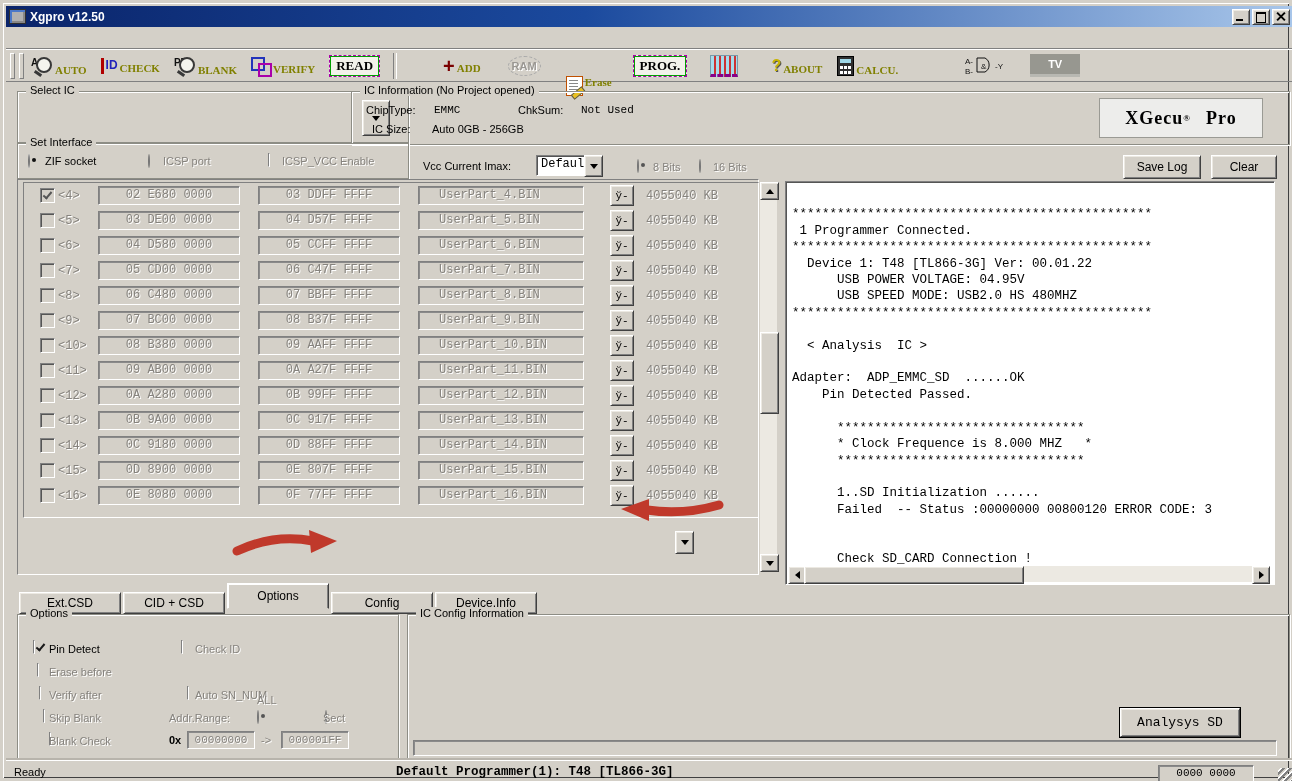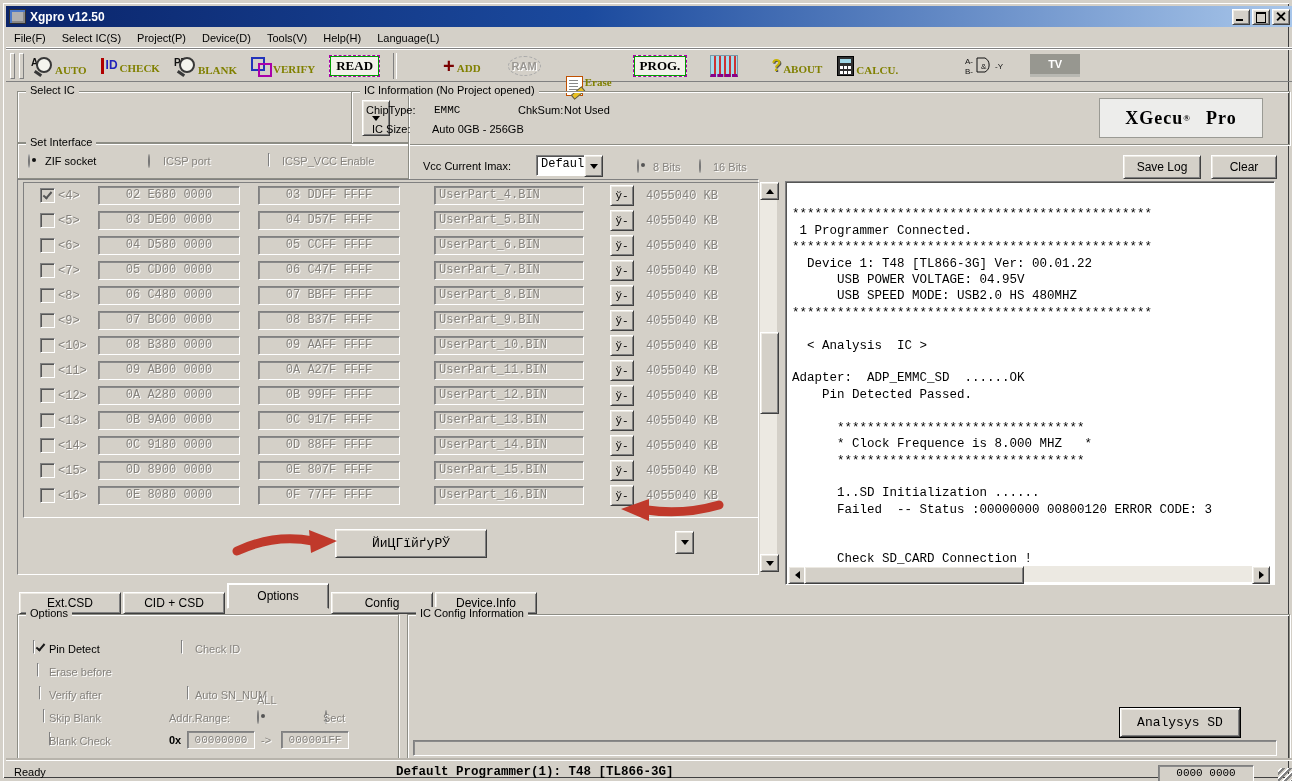--- a/index.html
+++ b/index.html
@@ -83,21 +83,21 @@
   .rad.sel::after{content:"";position:absolute;left:3px;top:3px;width:4px;height:4px;border-radius:50%;background:#111;}
   .rad.dis.sel::after{background:#555;}
   
   .ptable{position:absolute;left:20px;top:179px;width:734px;height:334px;
     border:1px solid;border-color:#808080 #fff #fff #808080;}
   .prow{position:relative;height:25px;}
   .prow .cbx{position:absolute;left:16px;top:5px;}
   .pnum{position:absolute;left:34px;top:6px;width:42px;font-size:12px;}
   .pfield{position:absolute;top:3px;height:17px;line-height:17px;font-size:12px;text-align:center;}
   .f1{left:74px;width:140px;} .f2{left:234px;width:140px;}
-  .f3{left:410px;width:144px;text-align:left;padding-left:4px;}
+  .f3{left:394px;width:144px;text-align:left;padding-left:20px;}
   .pbrowse{position:absolute;left:586px;top:2px;width:22px;height:19px;font-size:11px;}
   .psize{position:absolute;left:622px;top:6px;font-size:12px;}
   
   .sb-track{background:#ece9e2;}
   .sb-btn{position:absolute;display:flex;align-items:center;justify-content:center;}
   .tri-up{width:0;height:0;border-left:4px solid transparent;border-right:4px solid transparent;border-bottom:5px solid #000;}
   .tri-down{width:0;height:0;border-left:4px solid transparent;border-right:4px solid transparent;border-top:5px solid #000;}
   .tri-left{width:0;height:0;border-top:4px solid transparent;border-bottom:4px solid transparent;border-right:5px solid #000;}
   .tri-right{width:0;height:0;border-top:4px solid transparent;border-bottom:4px solid transparent;border-left:5px solid #000;}
   
@@ -135,29 +135,20 @@
       <span class="wbtn raised">
           <span class="glyph-max"></span>
         </span>
       <span class="wbtn raised">
           <span class="glyph-close"></span>
         </span>
     </span>
   </div>
 
   
-  <div class="menubar">
-      <span class="menu-item">File(F)</span>
-      <span class="menu-item">Select IC(S)</span>
-      <span class="menu-item">Project(P)</span>
-      <span class="menu-item">Device(D)</span>
-      <span class="menu-item">Tools(V)</span>
-      <span class="menu-item">Help(H)</span>
-      <span class="menu-item">Language(L)</span>
-    </div>
 
   
   <div class="toolbar">
     <span class="grip"></span>
     <span class="grip"></span>
     <span class="titem">
       <span class="mag">
           <span class="letter">A</span>
           <span class="lens"></span>
           <span class="handle"></span>
@@ -233,21 +224,21 @@
       <span class="ddarrow"></span>
     </div>
   </div>
 
   
   <div class="gbox" style="left:348px;top:88px;width:937px;height:52px;">
     <span class="gcap">IC Information (No Project opened)</span>
     <span class="abs" style="left:14px;top:12px;">ChipType:</span>
     <span class="abs mono" style="left:82px;top:12px;">EMMC</span>
     <span class="abs" style="left:166px;top:12px;">ChkSum:</span>
-    <span class="abs" style="left:212px;top:12px;">Not Used</span>
+    <span class="abs" style="left:229px;top:12px;font-family:Liberation Mono, monospace;">Not Used</span>
     <span class="abs" style="left:20px;top:31px;">IC Size:</span>
     <span class="abs" style="left:80px;top:31px;">Auto 0GB - 256GB</span>
     <div class="abs" style="left:747px;top:6px;width:162px;height:38px;background:#ededeb;border:1px solid #9a9a94;
          display:flex;align-items:center;justify-content:center;font-family:'Liberation Serif',serif;font-weight:bold;font-size:18px;letter-spacing:1px;">
       <span>XGecu</span>
         <sup style="font-size:9px;">®</sup>
         <span style="margin-left:15px;">Pro</span>
     </div>
   </div>
 
@@ -404,21 +395,20 @@
     <div class="btn sb-btn" style="left:0;top:0;width:17px;height:16px;">
         <span class="tri-up"></span>
       </div>
     <div class="btn abs" style="left:0;top:150px;width:17px;height:80px;"></div>
     <div class="btn sb-btn" style="left:0;bottom:0;width:17px;height:16px;">
         <span class="tri-down"></span>
       </div>
   </div>
 
   
-  <div class="btn abs mono" style="left:332px;top:526px;width:150px;height:27px;font-size:13px;">ЙиЦГїйґуРЎ</div>
   <div class="btn abs" style="left:672px;top:528px;width:17px;height:21px;">
       <span class="ddarrow"></span>
     </div>
 
   
   <svg class="redarrow" style="left:228px;top:522px;" width="112" height="36">
     <path d="M6 26 C 36 12, 62 12, 82 16" stroke="#c0392b" stroke-width="9" fill="none" stroke-linecap="round"></path>
     <polygon points="78,5 106,16 80,28" fill="#c0392b"></polygon>
   </svg>
   <svg class="redarrow" style="left:612px;top:490px;" width="110" height="32">

